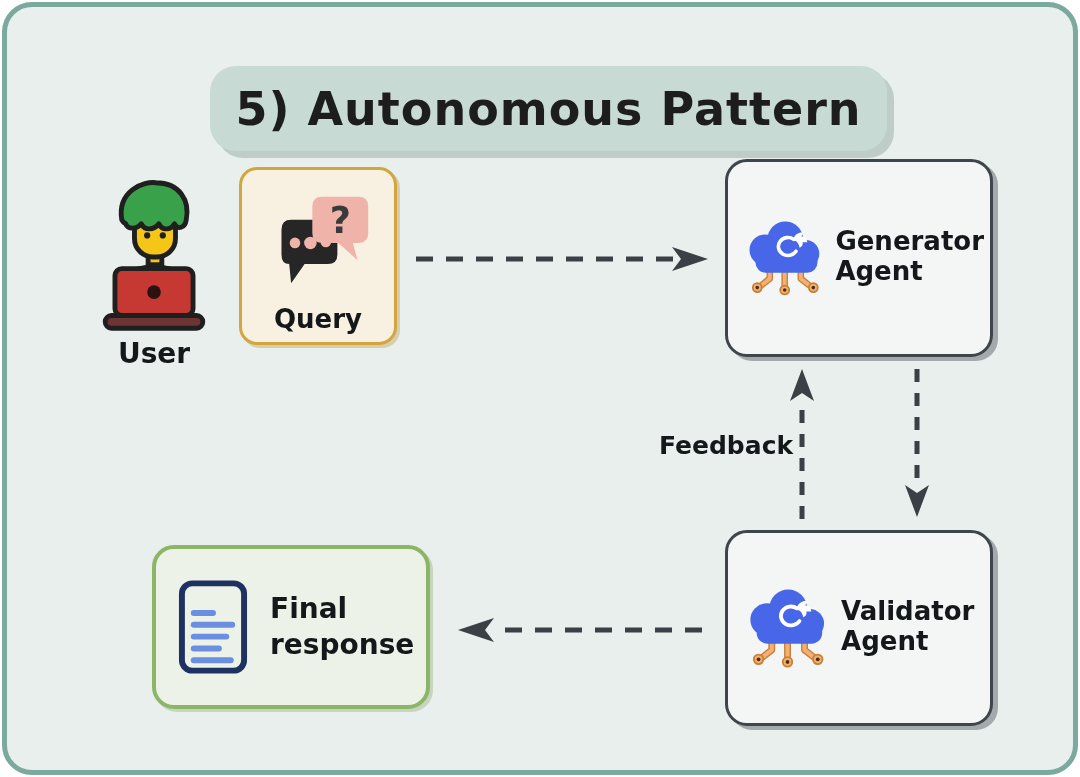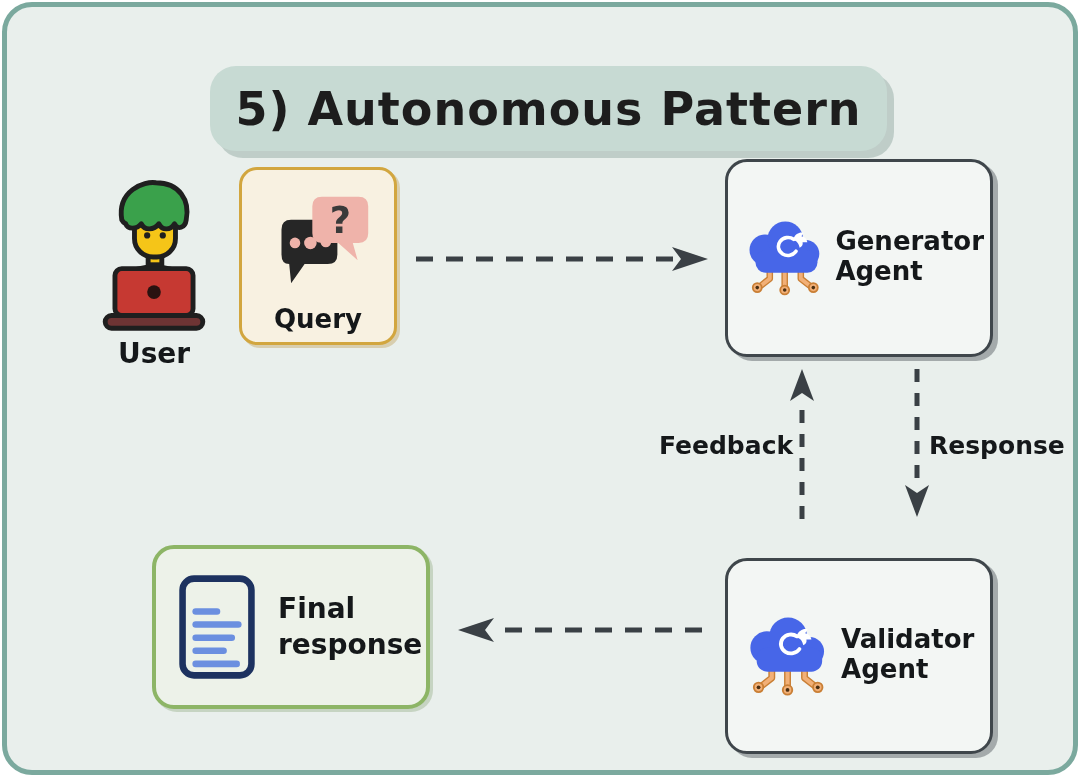--- a/index.html
+++ b/index.html
@@ -49,30 +49,30 @@
   .agent-card {
     position: absolute; width: 268px; height: 198px;
     background: var(--agent-bg, #f3f6f4);
     border: 3.5px solid var(--agent-border, #3f464b);
     border-radius: 22px;
     box-shadow: 5px 4px 0 rgba(60,68,74,.4);
     display: flex; flex-direction: row; align-items: center; justify-content: space-between;
     padding: 6px 6px 10px;
   }
   .agent-card.generator { left: 718px; top: 152px; }
-  .agent-card.validator { left: 718px; top: 523px; height: 196px; margin-top: 28px; }
+  .agent-card.validator { left: 718px; top: 523px; height: 196px; }
 
   
   .final-card {
     position: absolute; left: 145px; top: 538px; width: 278px; height: 164px;
     background: var(--final-bg, #edf2e9);
     border: 4px solid var(--final-border, #8db566);
     border-radius: 22px;
     box-shadow: 3px 3px 0 rgba(120,150,95,.3);
-    display: flex; align-items: center; gap: 20px; padding: 0 16px 0 20px;
+    display: flex; align-items: center; gap: 20px; padding: 0 24px 0 20px;
   }
   .final-card .node-label { font-size: 28px; line-height: 1.3; width: 132px; }
 
   
   .edge { position: absolute; }
   .dash-h { stroke: var(--arrow, #3a4045); stroke-width: 5; stroke-dasharray: 17 13; fill: none; }
   .dash-v { stroke: var(--arrow, #3a4045); stroke-width: 5; stroke-dasharray: 13 11; fill: none; }
   .arrow-head { fill: var(--arrow, #3a4045); }
   .edge-label { position: absolute; font-size: 25px; font-weight: 600; color: #15181a; }
   .edge-label.feedback { left: 652px; top: 424px; width: 130px; text-align: center; }
@@ -207,20 +207,19 @@
   <svg class="edge" style="left:778px; top:358px;" width="34" height="160">
     <line class="dash-v" x1="17" y1="154" x2="17" y2="34"></line>
     <path class="arrow-head" d="M5 36 L17 4 L29 36 L17 28 Z"></path>
   </svg>
   <div class="edge-label feedback">Feedback</div>
 
   <svg class="edge" style="left:893px; top:356px;" width="34" height="158">
     <line class="dash-v" x1="17" y1="6" x2="17" y2="120"></line>
     <path class="arrow-head" d="M5 122 L17 154 L29 122 L17 130 Z"></path>
   </svg>
-  <div class="edge-label response">Response</div>
 
   <svg class="edge" style="left:445px; top:606px;" width="255" height="34">
     <line class="dash-h" x1="250" y1="17" x2="40" y2="17"></line>
     <path class="arrow-head" d="M42 5 L6 17 L42 29 L33 17 Z"></path>
   </svg>
 
 </div>
 
 </body></html>

